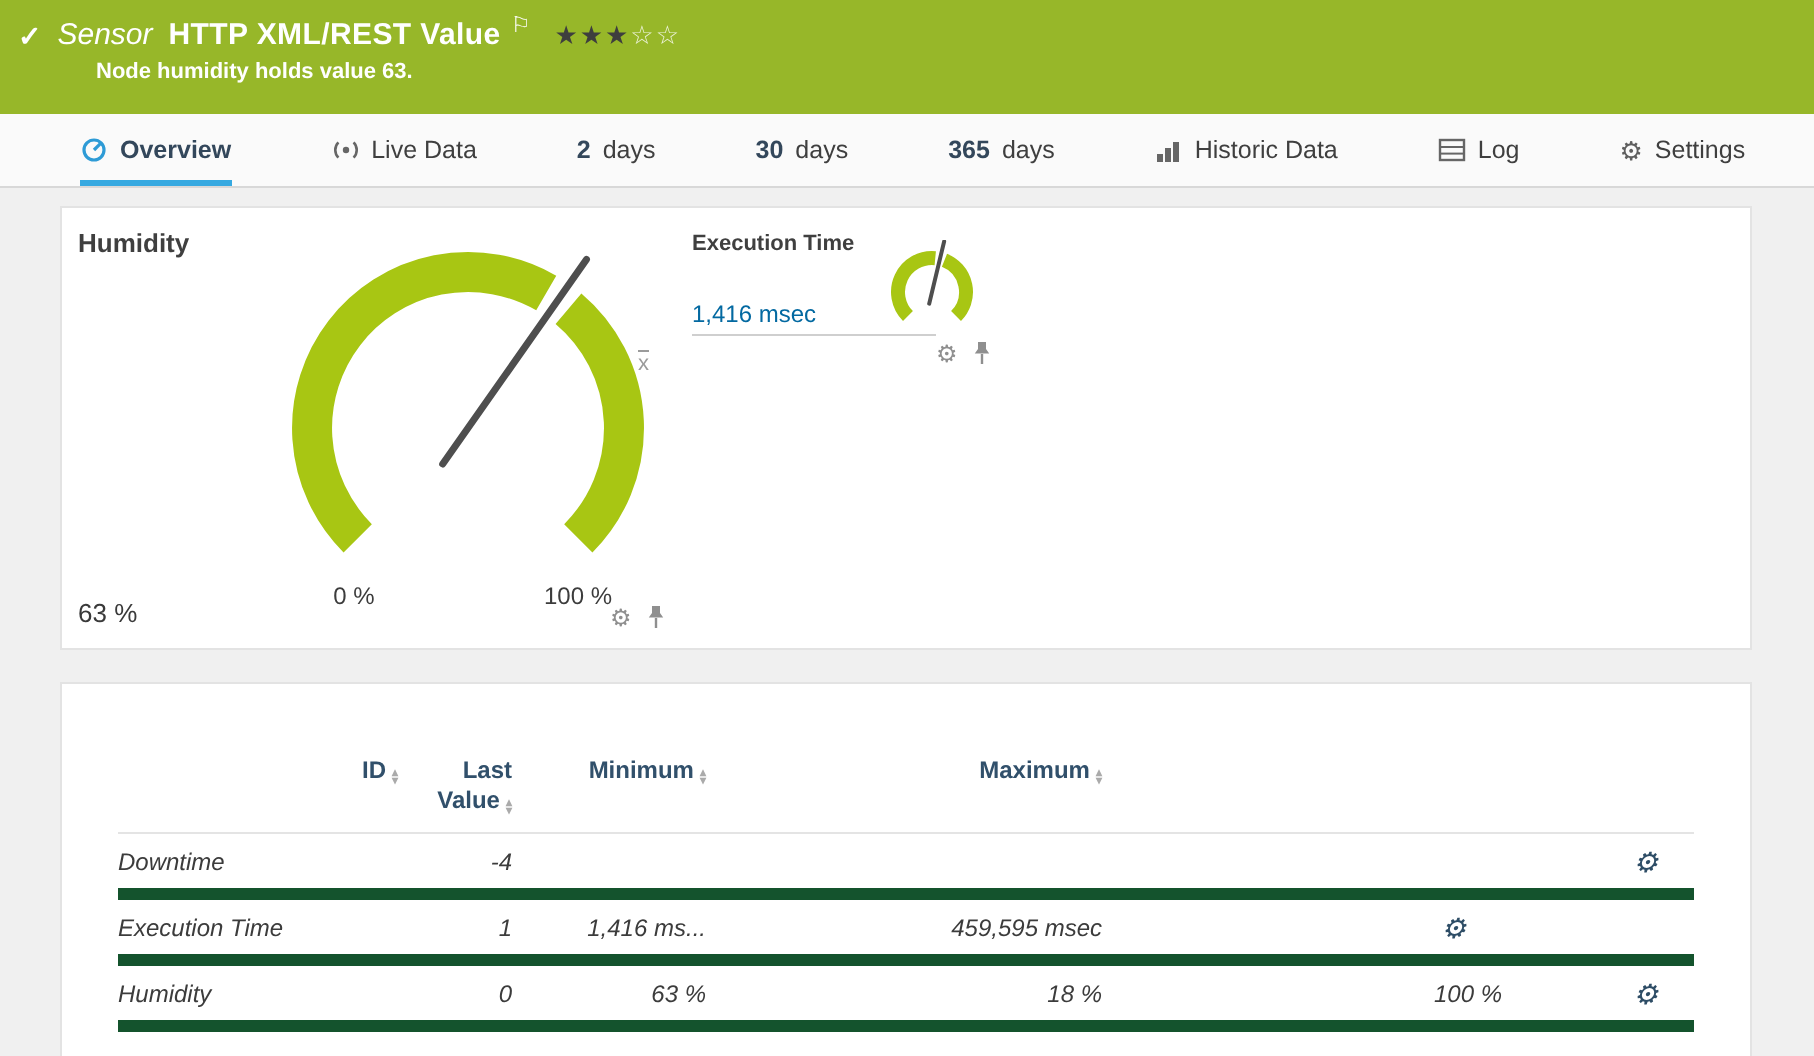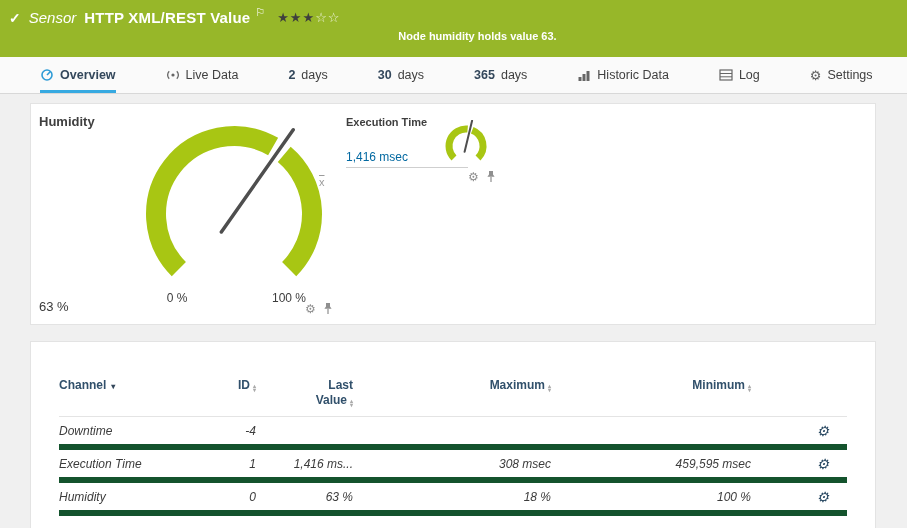--- a/index.html
+++ b/index.html
@@ -9,21 +9,21 @@
   
   .green-bar{position:absolute;left:0;top:0;width:907px;height:57px;background:#97b729;color:#fff;}
   .title-row{display:flex;align-items:center;padding:9px 0 0 9px;}
   .check{font-size:14px;font-weight:bold;margin-right:8px;}
   .sensor-label{font-style:italic;font-size:15px;margin-right:8px;text-align:center;}
   .sensor-name{font-weight:bold;font-size:15px;letter-spacing:.2px;}
   .flag{font-size:11px;margin-left:5px;transform:translateY(-5px);cursor:pointer;}
   .stars{margin-left:12px;font-size:13px;letter-spacing:1px;cursor:pointer;}
   .stars .filled{color:#3e3e3e;}
   .stars .empty{color:rgba(255,255,255,.82);}
-  .status-row{padding:4px 0 0 48px;font-size:11px;font-weight:bold;text-align:center;}
+  .status-row{padding:4px 0 0 48px;font-size:11px;font-weight:bold;}
 
   
   .tabbar{position:absolute;left:0;top:57px;width:907px;height:37px;background:#fafafa;
           border-bottom:1px solid #d8d8d8;display:flex;align-items:stretch;padding-left:40px;gap:50px;}
   .tab{display:flex;align-items:center;gap:6px;font-size:12.5px;color:#3f3f3f;cursor:pointer;white-space:nowrap;}
   .tab .num{font-weight:bold;color:#33475b;}
   .tab.active{box-shadow:inset 0 -3px 0 #36a9e1;color:#33475b;font-weight:bold;}
   .ticon{display:inline-flex;align-items:center;}
   .ticon svg{display:block;}
   .gear-glyph{font-size:13px;color:#5f5f5f;line-height:1;}
@@ -174,54 +174,52 @@
         <path d="M3 1 h4 v3.5 l1.6 2.2 h-7.2 L3 4.5 Z"></path>
         <rect x="4.4" y="7" width="1.2" height="5"></rect>
       </svg>
   </div>
 </div>
 
 <div class="card" id="card-table">
   <div class="tbl">
 
     <div class="thead">
-      <div class="th"><span>Channel</span><span class="caret">▾</span></div>
       <div class="th r"><span>ID</span><span class="sort">
             <i>▴</i>
             <i>▾</i>
           </span></div>
       <div class="th r"><span class="lv-wrap"><span>Last Value</span><span class="sort">
               <i>▴</i>
               <i>▾</i>
             </span></span></div>
-      <div class="th r"><span>Maximum</span><span class="sort">
+      <div class="th r"><span>Minimum</span><span class="sort">
             <i>▴</i>
             <i>▾</i>
           </span></div>
-      <div class="th r"><span>Minimum</span><span class="sort">
+      <div class="th r"><span>Maximum</span><span class="sort">
             <i>▴</i>
             <i>▾</i>
           </span></div>
       <div class="th"></div>
     </div>
 
     <div class="trow">
       <div class="td">Downtime</div>
       <div class="td r">-4</div>
       <div class="td r"></div>
       <div class="td r"></div>
       <div class="td r"></div>
       <div class="td gear-cell"><span class="row-gear">⚙</span></div>
     </div>
 
     <div class="trow">
       <div class="td">Execution Time</div>
       <div class="td r">1</div>
       <div class="td r">1,416 ms...</div>
-      <div class="td r">308 msec</div>
       <div class="td r">459,595 msec</div>
       <div class="td gear-cell"><span class="row-gear">⚙</span></div>
     </div>
 
     <div class="trow">
       <div class="td">Humidity</div>
       <div class="td r">0</div>
       <div class="td r">63 %</div>
       <div class="td r">18 %</div>
       <div class="td r">100 %</div>

